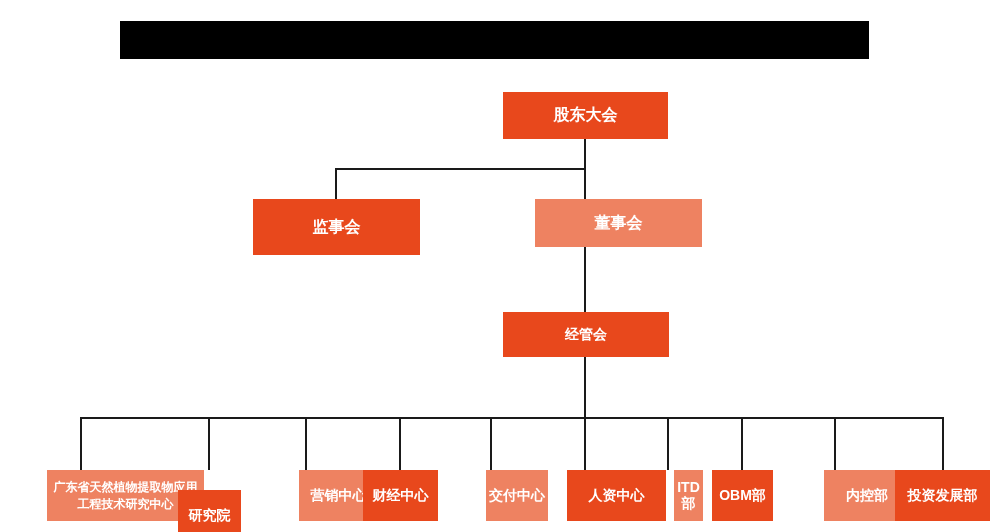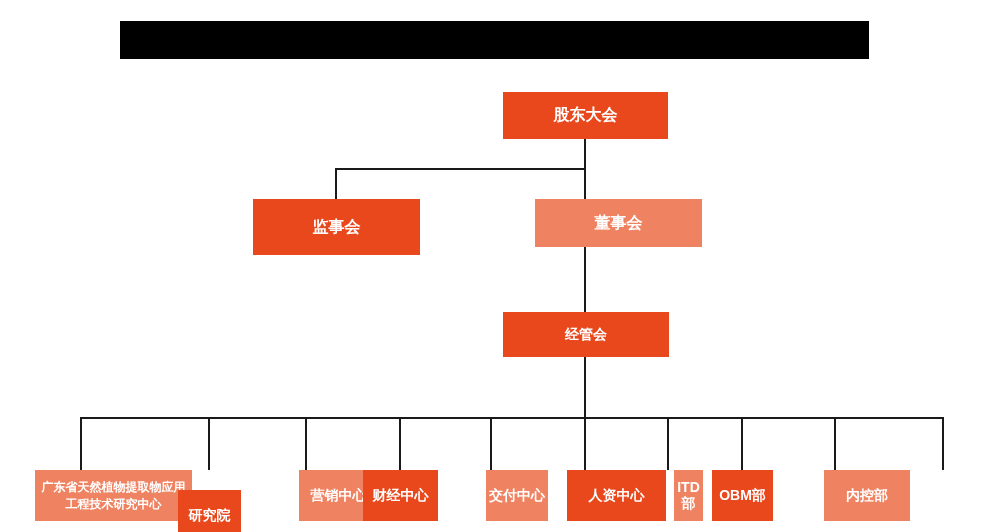--- a/index.html
+++ b/index.html
@@ -41,21 +41,21 @@
   .line { position: absolute; background: var(--line); }
 
   
   .n-root        { left: 503px; top:  92px; width: 165px; height: 47px; font-size: 16px; }
   .n-supervisory { left: 253px; top: 199px; width: 167px; height: 56px; font-size: 16px; }
   .n-board       { left: 503px; top: 199px; width: 167px; height: 48px; font-size: 16px; }
   .n-management  { left: 503px; top: 312px; width: 166px; height: 45px; font-size: 14px; }
 
   
   .dept { top: 470px; height: 51px; font-size: 14px; padding: 2px; }
-  .d0 { left:   3px; width: 157px; font-size: 12px; line-height: 1.35; }
+  .d0 { left:   15px; width: 157px; font-size: 12px; line-height: 1.35; }
   .d1 { left: 178px; width:  63px; margin-top: 20px; }
   .d2 { left: 267px; width:  79px; }
   .d3 { left: 363px; width:  75px; }
   .d4 { left: 454px; width:  62px; }
   .d5 { left: 567px; width:  99px; }
   .d6 { left: 642px; width:  29px; }
   .d7 { left: 712px; width:  61px; }
   .d8 { left: 792px; width:  86px; }
   .d9 { left: 895px; width:  95px; }
 
@@ -106,14 +106,15 @@
 
   <div class="node dept d0 tone-secondary">广东省天然植物提取物应用工程技术研究中心</div>
   <div class="node dept d1 tone-primary">研究院</div>
   <div class="node dept d2 tone-secondary">营销中心</div>
   <div class="node dept d3 tone-primary">财经中心</div>
   <div class="node dept d4 tone-secondary">交付中心</div>
   <div class="node dept d5 tone-primary">人资中心</div>
   <div class="node dept d6 tone-secondary">ITD部</div>
   <div class="node dept d7 tone-primary">OBM部</div>
   <div class="node dept d8 tone-secondary">内控部</div>
+  <div class="node dept d9 tone-primary">投资发展部</div>
 
 </div>
 
 </body></html>

